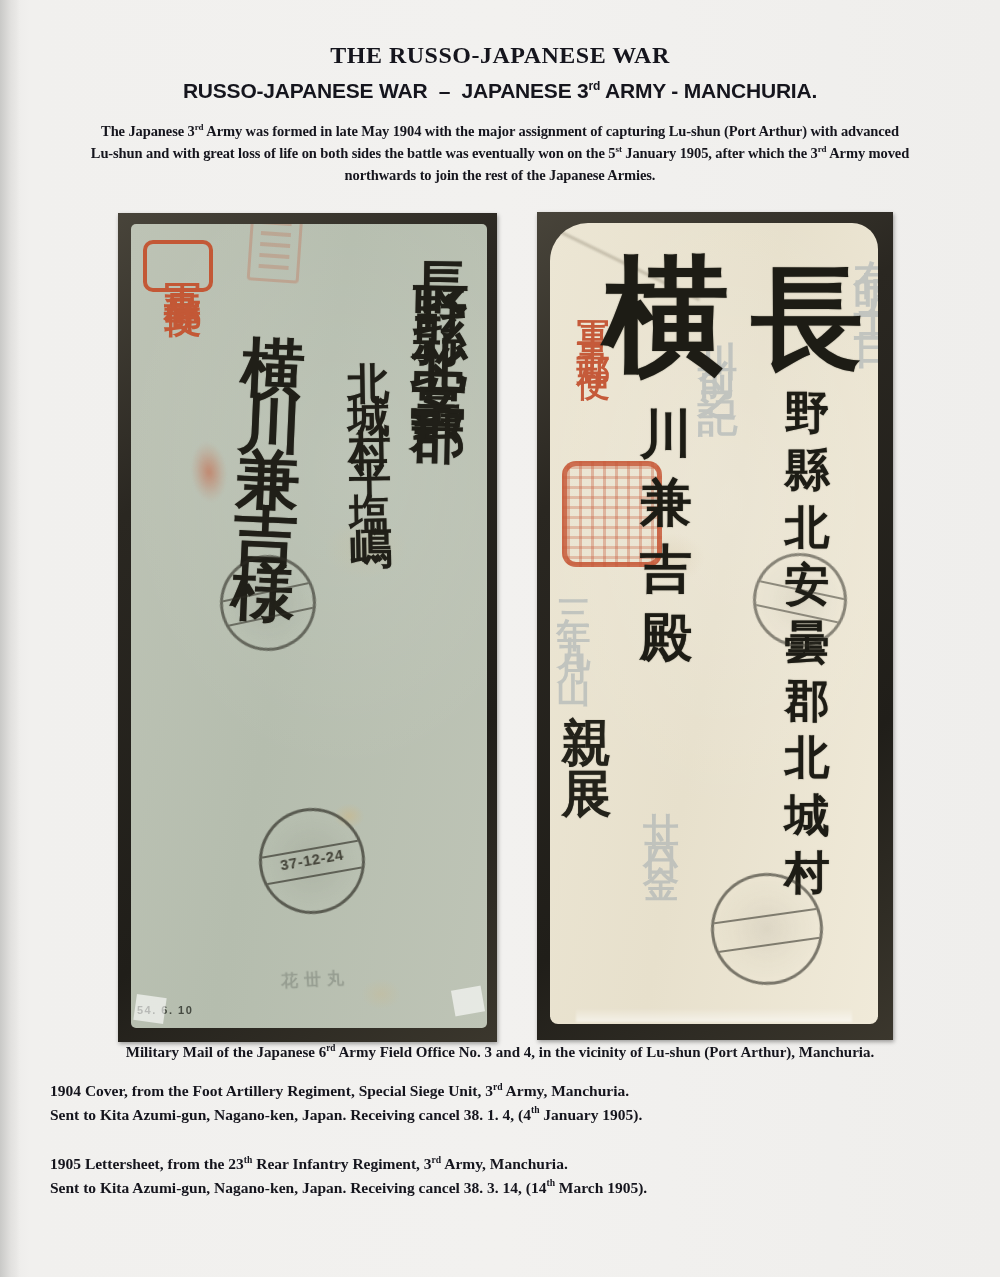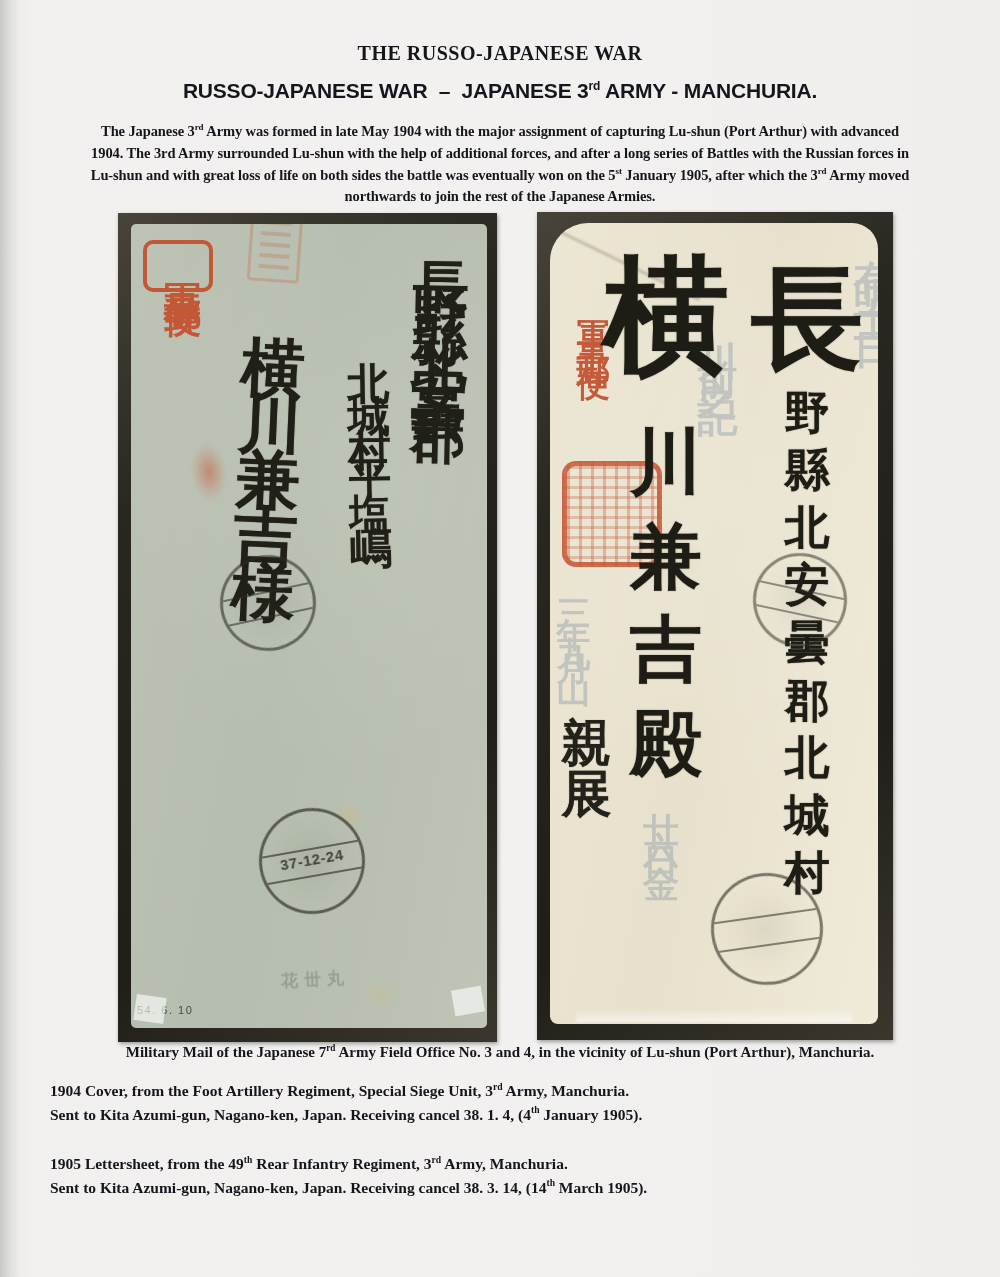--- a/index.html
+++ b/index.html
@@ -3,21 +3,21 @@
 <meta charset="utf-8">
 <style>
   html,body{margin:0;padding:0;background:#dfdedc;}
   .page{position:relative;width:1000px;height:1277px;margin:0 auto;overflow:hidden;
         background:linear-gradient(90deg,#e9e8e6 0,#f1f0ee 30px,#f2f1ef 50%,#efeeec 100%);
         font-family:"Liberation Serif","DejaVu Serif",serif;color:#15151d;}
   .scan-edge{position:absolute;left:0;top:0;width:20px;height:100%;
         background:linear-gradient(90deg,#c9c9c7,#e2e1df 55%,rgba(241,240,238,0));}
   
   .title{position:absolute;top:42px;left:0;width:100%;text-align:center;
-        font-size:20px;font-weight:bold;letter-spacing:.5px;}
+        font-size:24px;font-weight:bold;letter-spacing:.5px;}
   .subtitle{position:absolute;top:79px;left:0;width:100%;text-align:center;white-space:pre;
         font-family:"Liberation Sans","DejaVu Sans",sans-serif;font-size:21px;font-weight:bold;letter-spacing:-.2px;}
   .subtitle sup{font-size:12px;}
   .intro{position:absolute;top:121px;left:50px;width:900px;text-align:center;
         font-weight:bold;font-size:14.5px;line-height:21.8px;letter-spacing:-.1px;}
   .tline{white-space:nowrap;}
   sup{font-size:62%;line-height:0;vertical-align:super;margin-top:48px;}
   .it{font-style:italic;}
   .caption{position:absolute;top:1044px;left:40px;width:920px;text-align:center;
         font-weight:bold;font-size:15px;}
@@ -52,21 +52,21 @@
   .col-l3{left:96px;top:60px;font-size:64px;letter-spacing:56px;transform:rotate(2.5deg);}
   .vcol{position:absolute;text-align:center;font-weight:bold;color:#1d1c15;
         text-shadow:0 0 1.2px rgba(20,20,8,.6);}
   .vcol .vbig{line-height:1.05;}
   .vcol .vrest{word-break:break-all;margin:6px auto 0;line-height:1.28;}
   .col-r1{left:198px;top:38px;width:118px;}
   .col-r1 .vbig{font-size:112px;}
   .col-r1 .vrest{font-size:45px;width:48px;}
   .col-r2{left:38px;top:28px;width:156px;}
   .col-r2 .vbig{font-size:126px;}
-  .col-r2 .vrest{font-size:72px;width:80px;margin-top:34px;line-height:1.3;}
+  .col-r2 .vrest{font-size:52px;width:80px;margin-top:18px;line-height:1.3;}
   .col-r3{left:4px;top:452px;font-size:50px;letter-spacing:56px;color:#23221a;}
   
   .red-box-stamp{position:absolute;left:12px;top:16px;width:58px;padding:10px 2px;
         border:4px solid #c4502c;border-radius:10px;text-align:center;
         writing-mode:vertical-rl;text-orientation:upright;
         font-size:37px;font-weight:bold;letter-spacing:6px;color:#c4502c;
         filter:blur(.3px);opacity:.92;}
   .faint-red-top{position:absolute;left:118px;top:-12px;width:46px;height:64px;
         border:3px solid rgba(197,77,44,.45);border-radius:4px;opacity:.55;filter:blur(.7px);transform:rotate(4deg);}
   .faint-red-top:after{content:"";position:absolute;left:8px;top:6px;right:8px;bottom:6px;
@@ -92,21 +92,21 @@
   .pm-l1{left:89px;top:331px;width:96px;height:96px;transform:rotate(-12deg);opacity:.8;filter:blur(.4px);}
   .pm-l2{left:128px;top:584px;width:106px;height:106px;transform:rotate(-10deg);opacity:.9;filter:blur(.3px);}
   .pm-r1{left:203px;top:330px;width:94px;height:94px;transform:rotate(12deg);opacity:.7;filter:blur(.5px);}
   .pm-r2{left:161px;top:650px;width:112px;height:112px;transform:rotate(-8deg);opacity:.8;filter:blur(.45px);}
   
   .gcol{position:absolute;writing-mode:vertical-rl;text-orientation:upright;
         font-size:40px;font-weight:bold;letter-spacing:18px;color:#9aa6ae;opacity:.5;filter:blur(.7px);}
   .g1{left:296px;top:6px;}  .g2{left:0px;top:350px;font-size:34px;}
   .g3{left:140px;top:86px;} .g4{left:86px;top:560px;font-size:36px;}
   .corner-note{position:absolute;left:6px;bottom:12px;
-        font-family:"Liberation Sans","DejaVu Sans",sans-serif;font-size:11px;font-weight:normal;
+        font-family:"Liberation Sans","DejaVu Sans",sans-serif;font-size:11px;font-weight:bold;
         color:#454a41;letter-spacing:1.5px;}
   .pencil-note{position:absolute;left:150px;top:744px;font-size:17px;font-weight:bold;
         color:#767d73;opacity:.5;letter-spacing:6px;transform:rotate(-3deg);filter:blur(.3px);}
   .mount{position:absolute;width:30px;height:26px;background:rgba(255,255,255,.62);filter:blur(.6px);}
   .mount-bl{left:4px;bottom:6px;transform:rotate(8deg);}
   .mount-br{right:4px;bottom:14px;transform:rotate(-10deg);}
   .fold{position:absolute;left:-12px;top:38px;width:170px;height:3px;
         background:rgba(120,112,92,.35);transform:rotate(26deg);filter:blur(1px);}
   .glare{position:absolute;left:8%;right:8%;bottom:2px;height:14px;
         background:linear-gradient(rgba(255,255,255,0),rgba(255,255,255,.55));filter:blur(1px);}
@@ -115,21 +115,20 @@
 <body>
 
 <div class="page">
   <div class="scan-edge"></div>
 
   <div class="title">THE RUSSO-JAPANESE WAR</div>
   <div class="subtitle"><span>RUSSO-JAPANESE WAR  –  JAPANESE 3</span><sup>rd</sup><span> ARMY - MANCHURIA.</span></div>
 
   <div class="intro">
     <div class="tline"><span>The Japanese 3</span><sup>rd</sup><span> Army was formed in late May 1904 with the major assignment of capturing Lu-shun (Port Arthur) with advanced</span></div>
-    <div class="tline"><span>1904. The 3rd Army surrounded Lu-shun with the help of additional forces, and after a long series of Battles with the Russian forces in</span></div>
     <div class="tline"><span>Lu-shun and with great loss of life on both sides the battle was eventually won on the 5</span><sup>st</sup><span> January 1905, after which the 3</span><sup>rd</sup><span> Army moved</span></div>
     <div class="tline"><span>northwards to join the rest of the Japanese Armies.</span></div>
   </div>
 
   <div class="cover cover-left">
     <div class="paper paper-left">
       <div class="red-box-stamp">軍事郵便</div>
       <div class="faint-red-top"></div>
       <div class="faint-red-blob"></div>
       <div class="col col-l1">長野縣北安曇郡</div>
@@ -170,24 +169,24 @@
       <div class="pm pm-r1">
           <i></i>
         </div>
       <div class="pm pm-r2">
           <i></i>
         </div>
       <div class="glare"></div>
     </div>
   </div>
 
-  <div class="caption"><span>Military Mail of the Japanese 7</span><sup>rd</sup><span> Army Field Office No. 3 and 4, in the vicinity of Lu-shun (Port Arthur), Manchuria.</span></div>
+  <div class="caption"><span>Military Mail of the Japanese 6</span><sup>rd</sup><span> Army Field Office No. 3 and 4, in the vicinity of Lu-shun (Port Arthur), Manchuria.</span></div>
 
   <div class="desc desc-a">
     <div class="tline"><span>1904 Cover, from the Foot Artillery Regiment, Special Siege Unit, 3</span><sup>rd</sup><span> Army, Manchuria.</span></div>
     <div class="tline"><span>Sent to Kita Azumi-gun, Nagano-ken, Japan. Receiving cancel 38. 1. 4, (4</span><sup>th</sup><span> January 1905).</span></div>
   </div>
 
   <div class="desc desc-b">
-    <div class="tline"><span>1905 Lettersheet, from the 49</span><sup>th</sup><span> Rear Infantry Regiment, 3</span><sup>rd</sup><span> Army, Manchuria.</span></div>
+    <div class="tline"><span>1905 Lettersheet, from the 23</span><sup>th</sup><span> Rear Infantry Regiment, 3</span><sup>rd</sup><span> Army, Manchuria.</span></div>
     <div class="tline"><span>Sent to Kita Azumi-gun, Nagano-ken, Japan. Receiving cancel 38. 3. 14, (14</span><sup>th</sup><span> March 1905).</span></div>
   </div>
 </div>
 
 </body></html>

